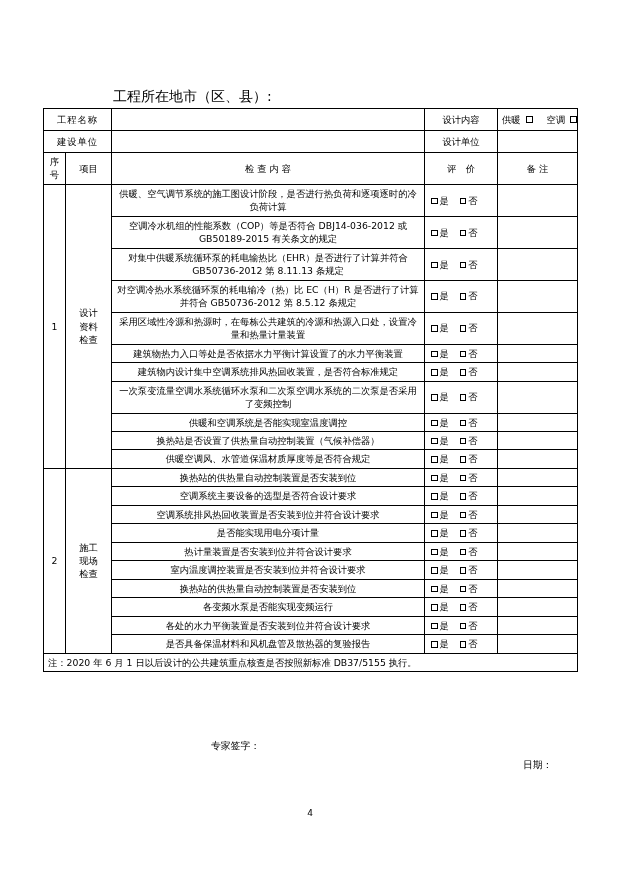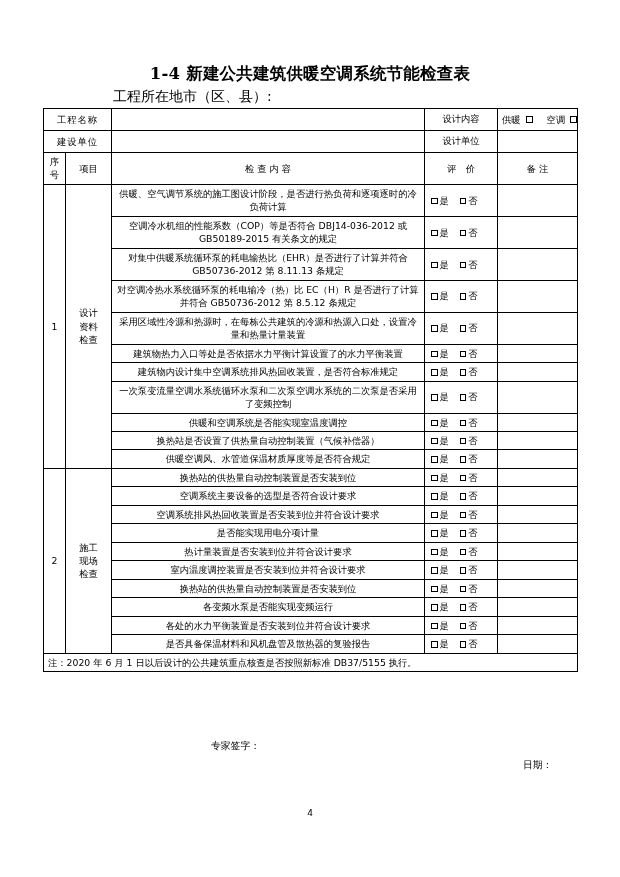--- a/index.html
+++ b/index.html
@@ -64,21 +64,20 @@
 
   .info-label {
     width: 68px;
     text-align: center;
     letter-spacing: 1px;
   }
   .info-blank { }
   .info-label2 {
     width: 64px;
     text-align: center;
-    font-family: Liberation Serif, serif;
   }
   .info-val { text-align: center; }
 
   .hdr td {
     text-align: center;
     font-weight: normal;
   }
 
   .proj-cell {
     text-align: center;
@@ -144,21 +143,20 @@
     width: 620px;
     text-align: center;
     font-size: 9px;
   }
 </style>
 </head>
 <body>
 
 <div class="page">
 
-  <div class="doc-title">1-4 新建公共建筑供暖空调系统节能检查表</div>
   <div class="subtitle">工程所在地市（区、县）:</div>
 
   <table class="main">
     <colgroup>
       <col class="c-no">
         <col class="c-proj">
         <col class="c-cont">
         <col class="c-eval">
         <col class="c-rem">
     </colgroup>

